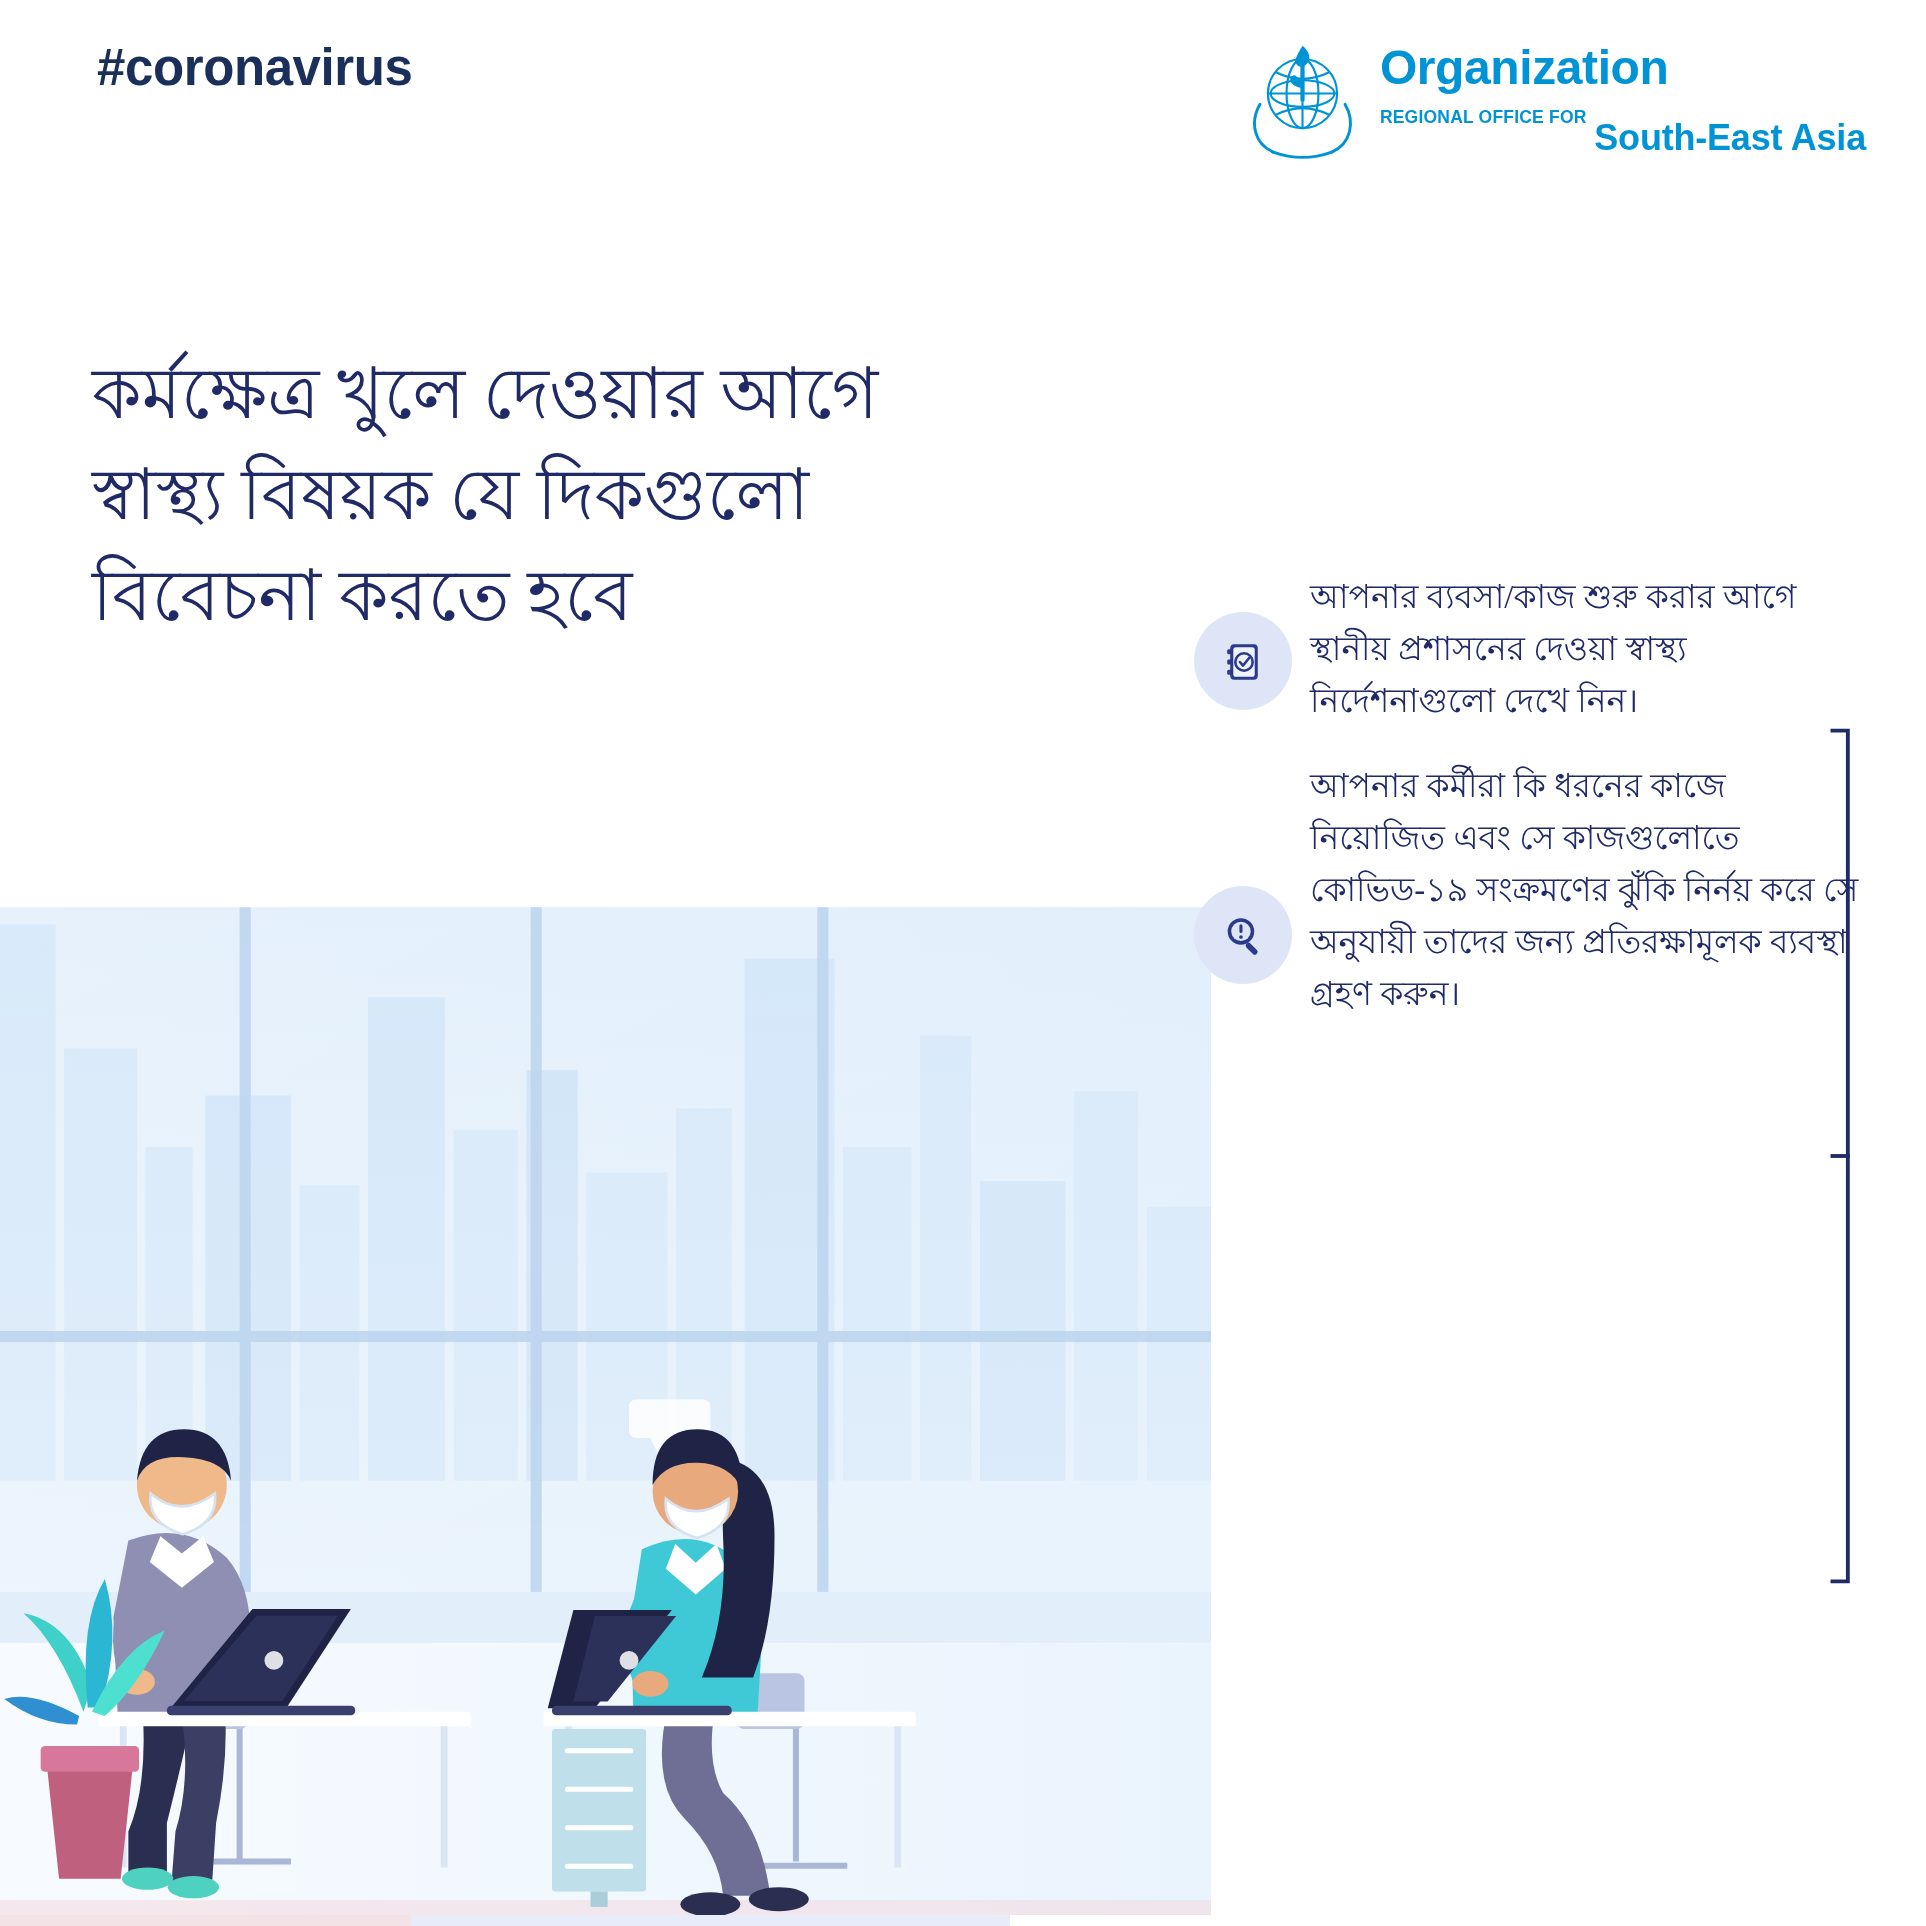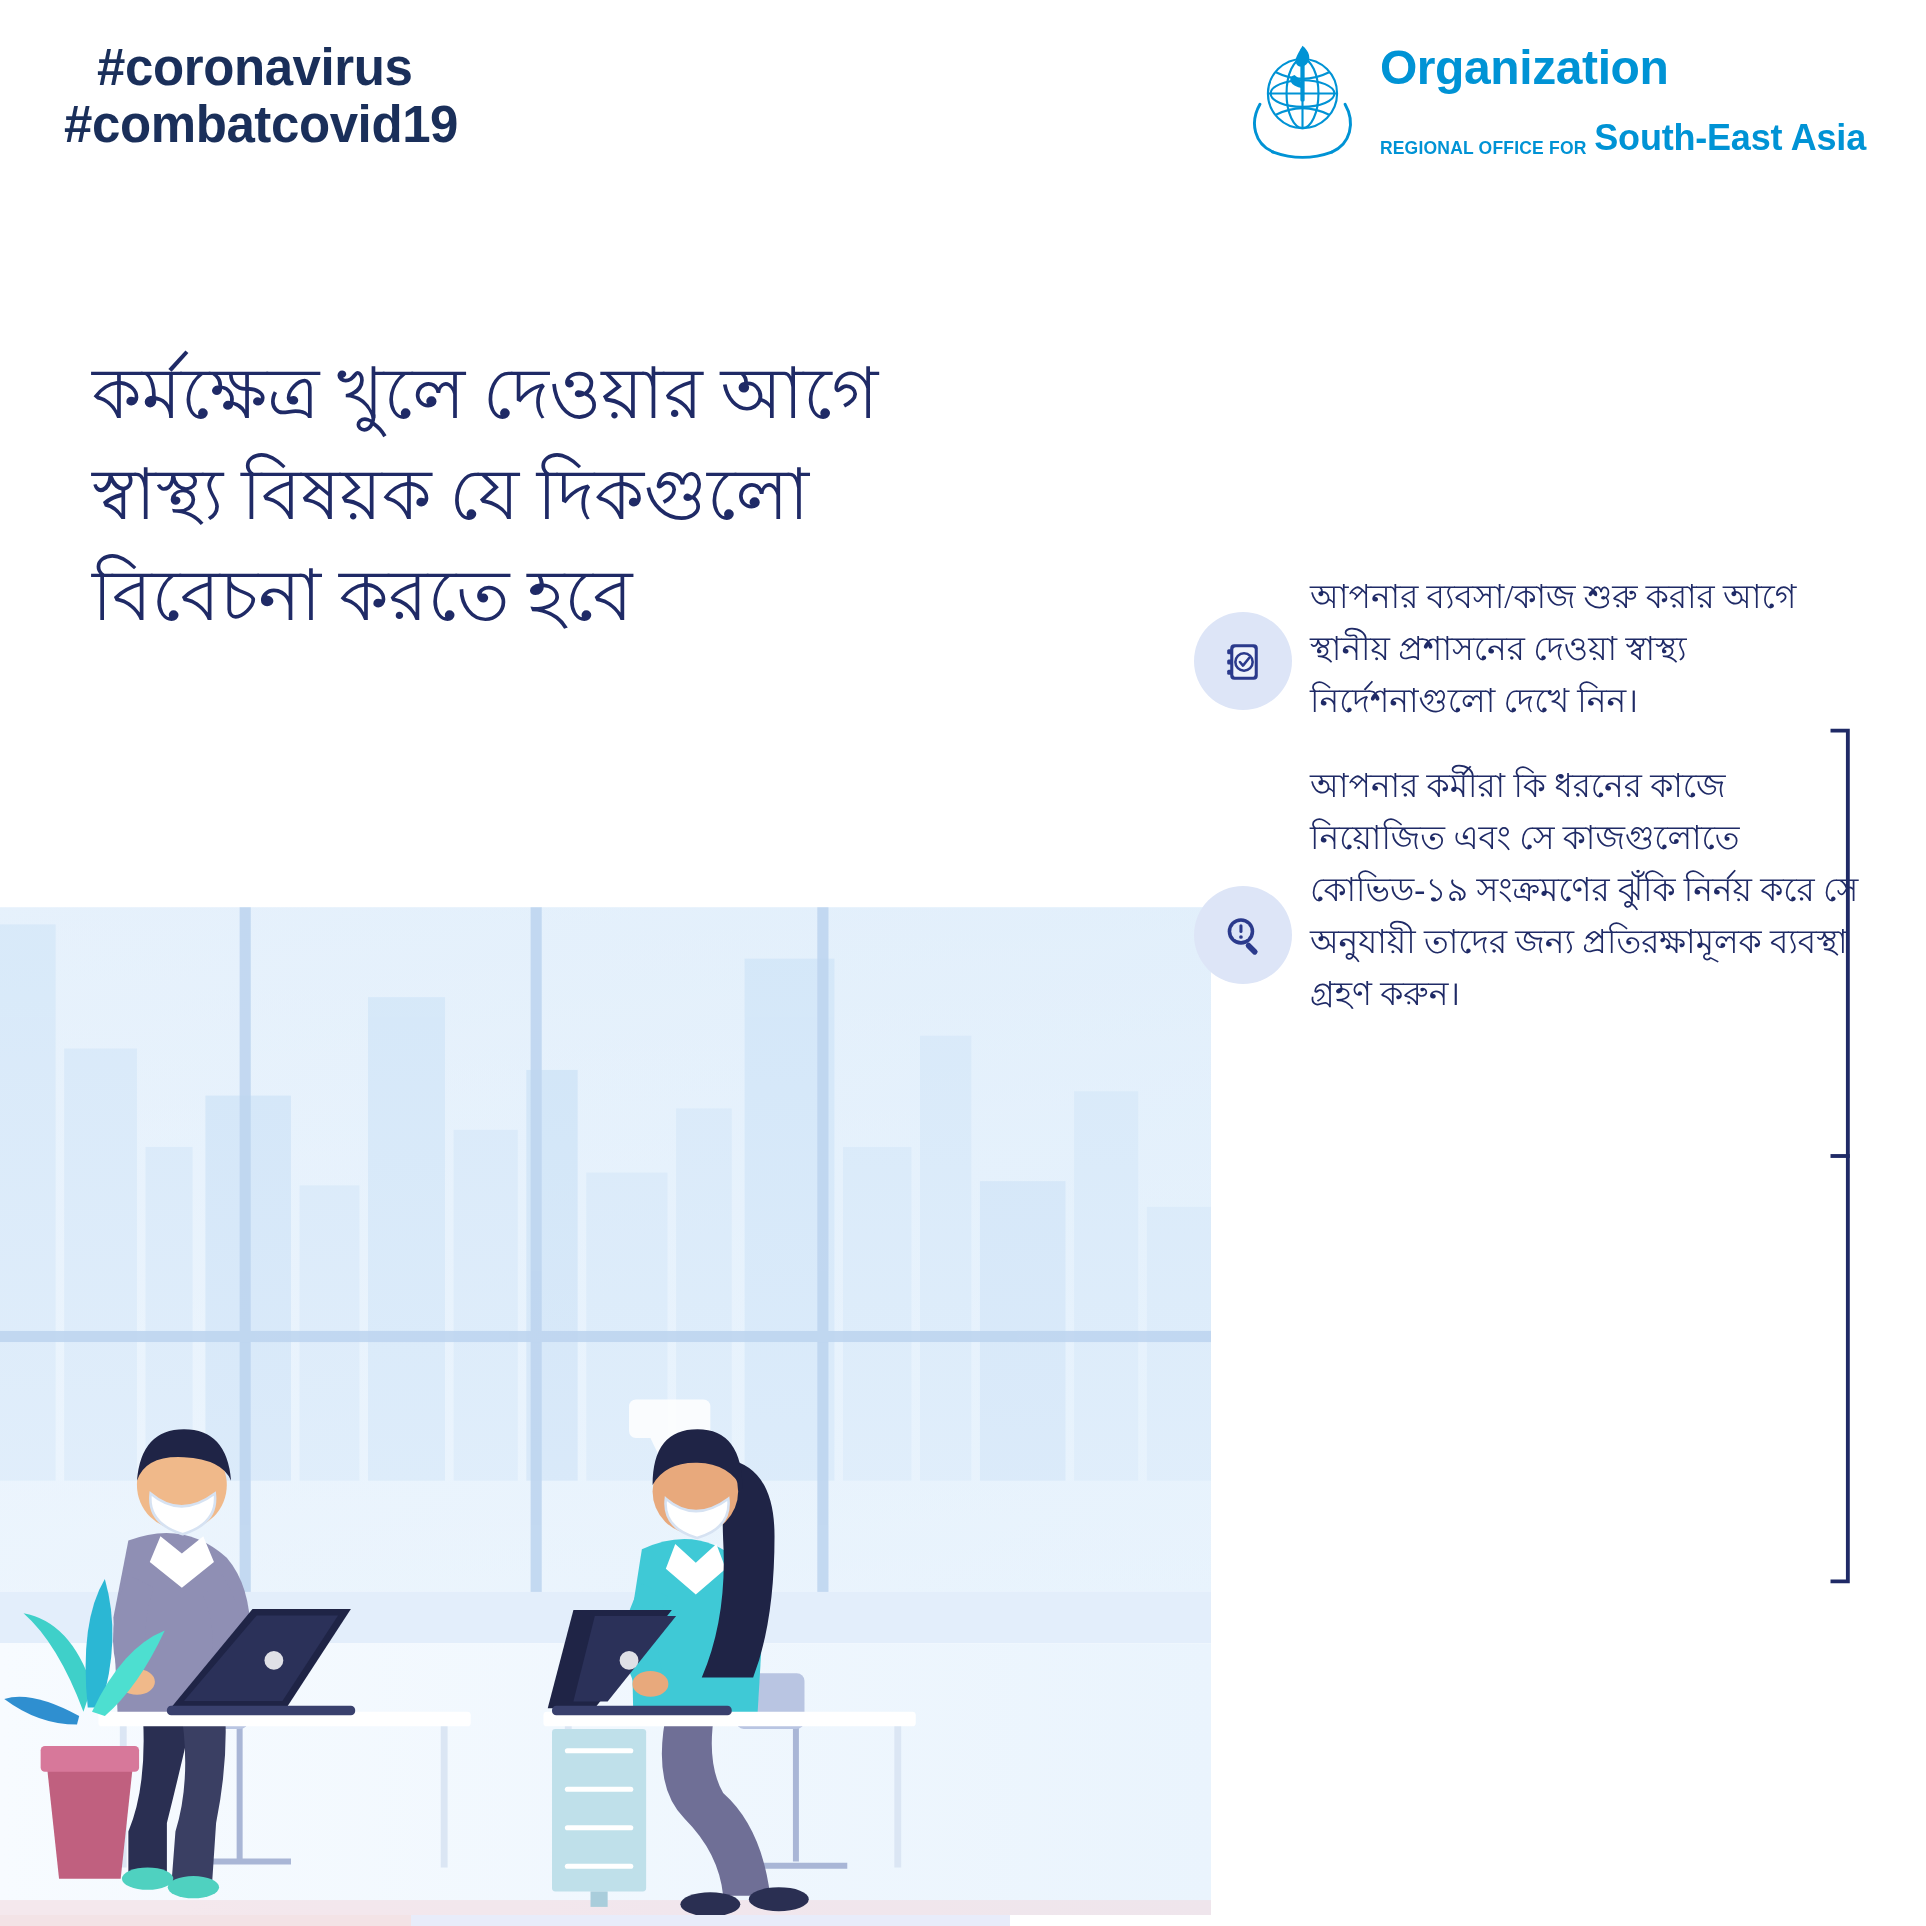--- a/index.html
+++ b/index.html
@@ -51,21 +51,21 @@
   .who-name {
     font-size: 48px;
     font-weight: bold;
     color: #0093d5;
     line-height: 1.04;
     letter-spacing: -0.4px;
   }
   .who-sub {
     margin-top: 13.7px;
     display: flex;
-    align-items: flex-end;
+    align-items: flex-start;
   }
   .who-regional {
     font-size: 17.5px;
     font-weight: bold;
     color: #0093d5;
     letter-spacing: 0.2px;
     margin-right: 7.7px;
   }
   .who-region {
     font-size: 36px;
@@ -152,21 +152,20 @@
   }
   .bs1 { width: 411px; background: #f3e3e6; }
   .bs2 { width: 599px; background: #e8ecfa; }
   .bs3 { flex: 1; background: #ffffff; }
 </style>
 </head>
 <body>
 
 <div class="hashtags">
   <div class="ht-1">#coronavirus</div>
-  <div class="ht-2">#combatcovid19</div>
 </div>
 
 <div class="who-logo">
   <div class="who-emblem">
     <svg viewBox="0 0 100 100" width="133" height="133" aria-hidden="true">
       <g fill="none" stroke="#0093d5" stroke-width="1.6">
         <circle cx="50" cy="44" r="26"></circle>
         <ellipse cx="50" cy="44" rx="12" ry="26"></ellipse>
         <ellipse cx="50" cy="44" rx="24" ry="10"></ellipse>
         <line x1="24" y1="44" x2="76" y2="44"></line>

